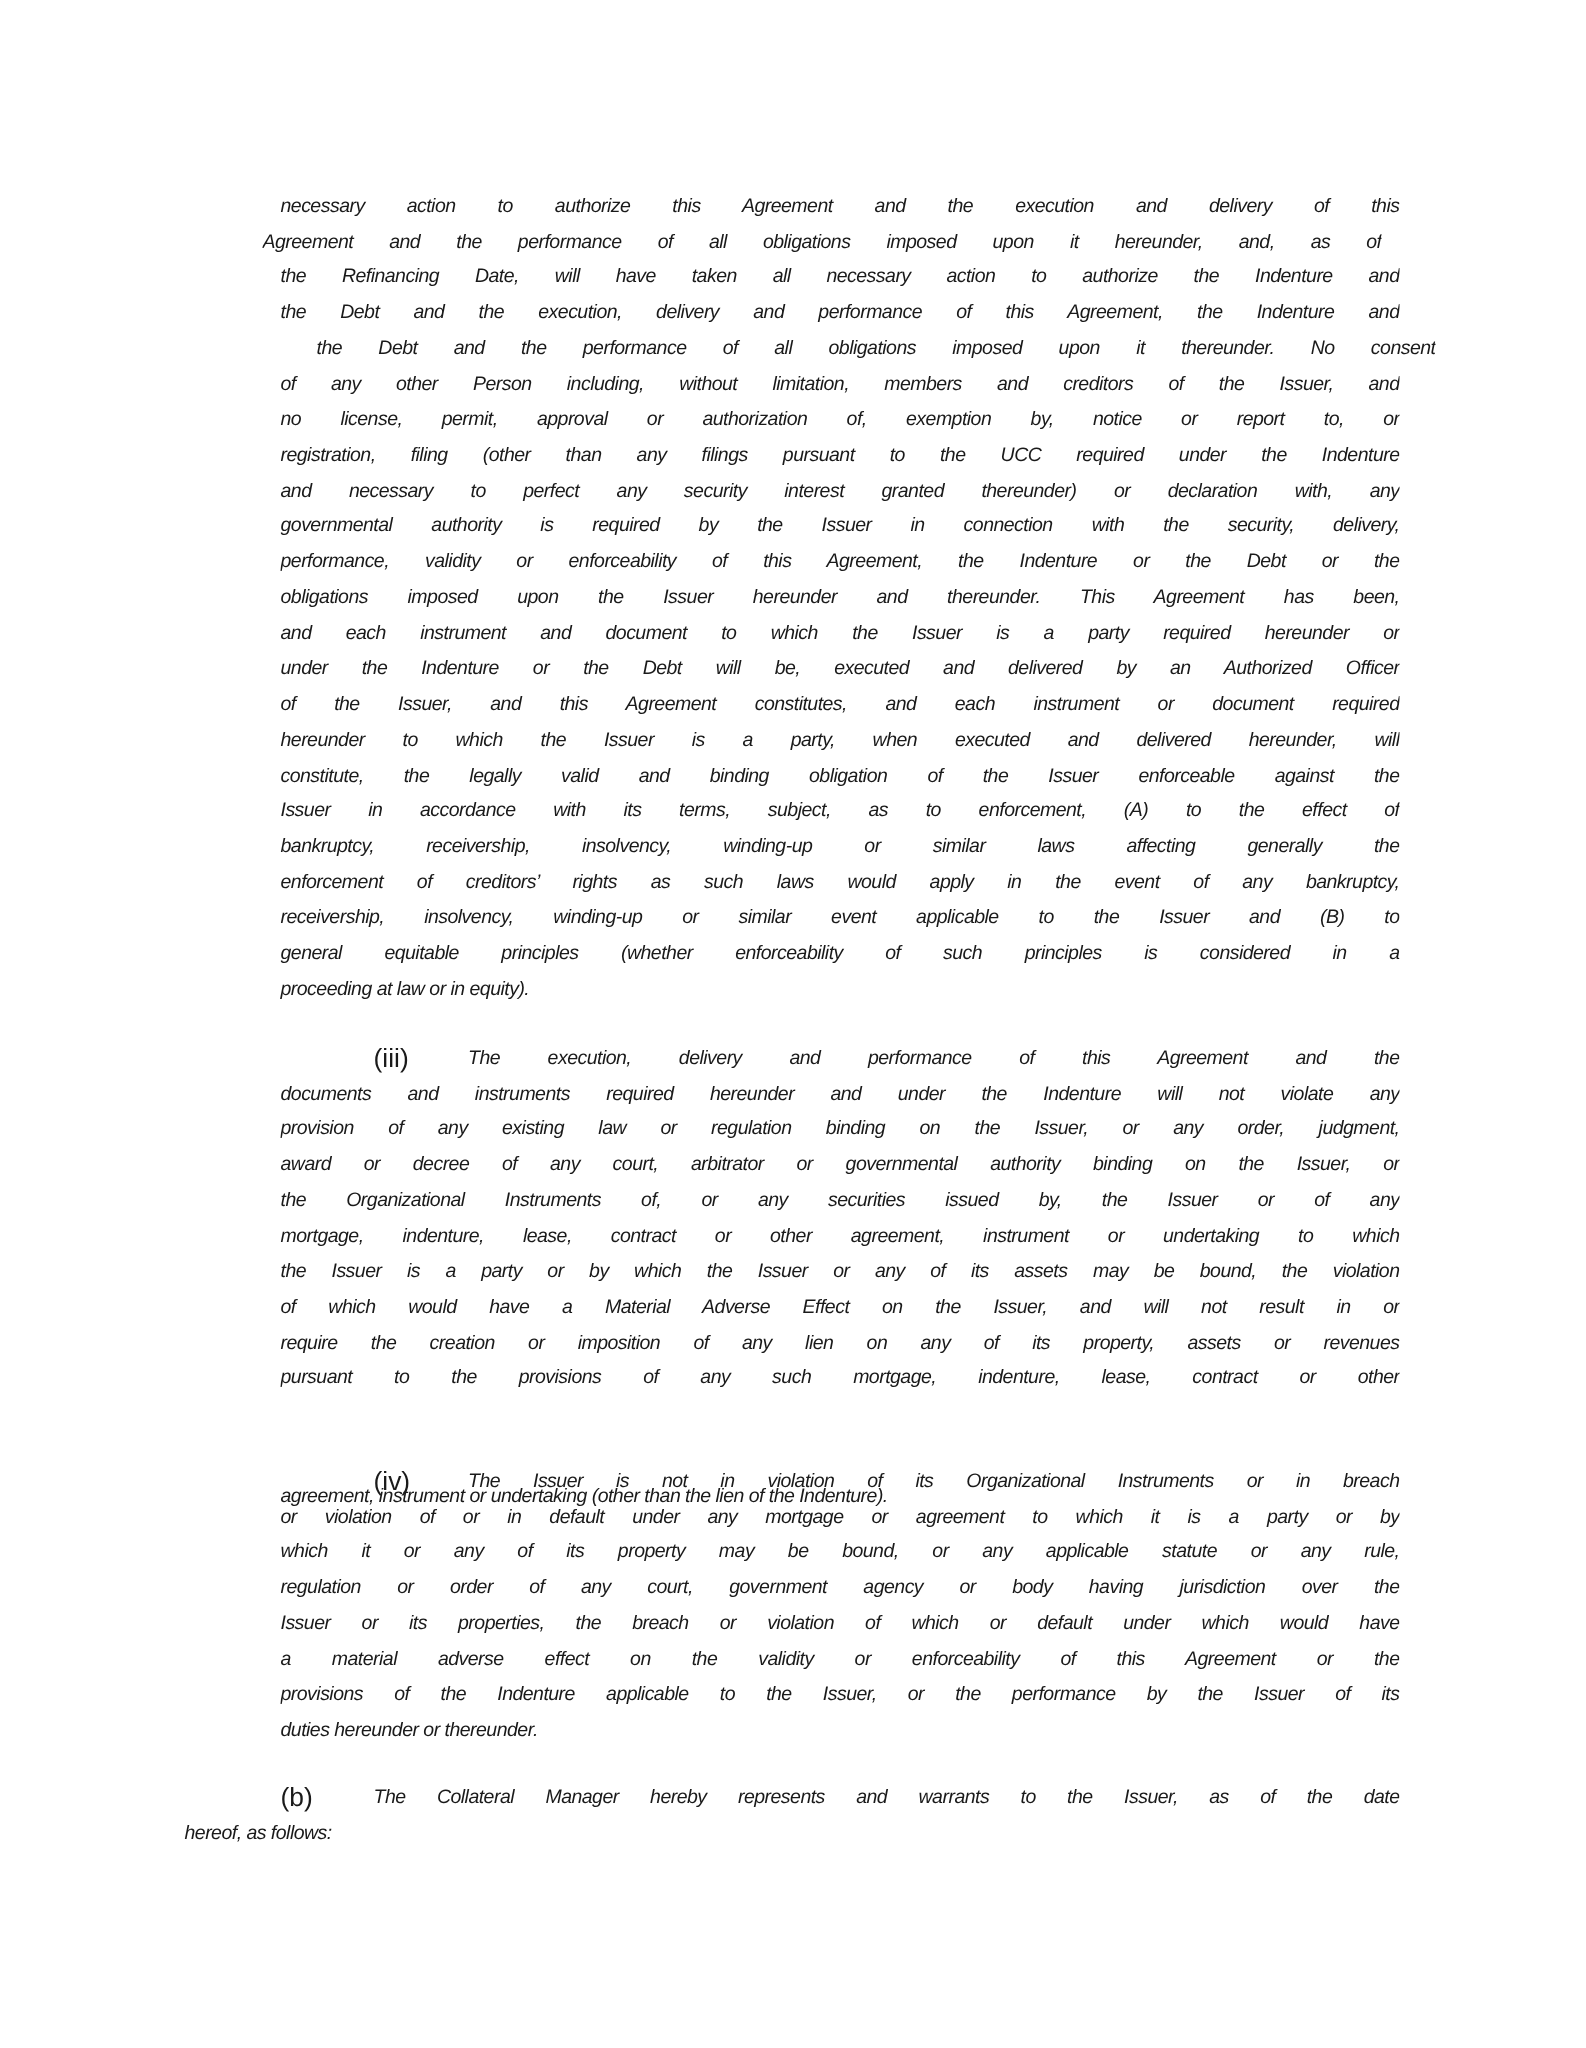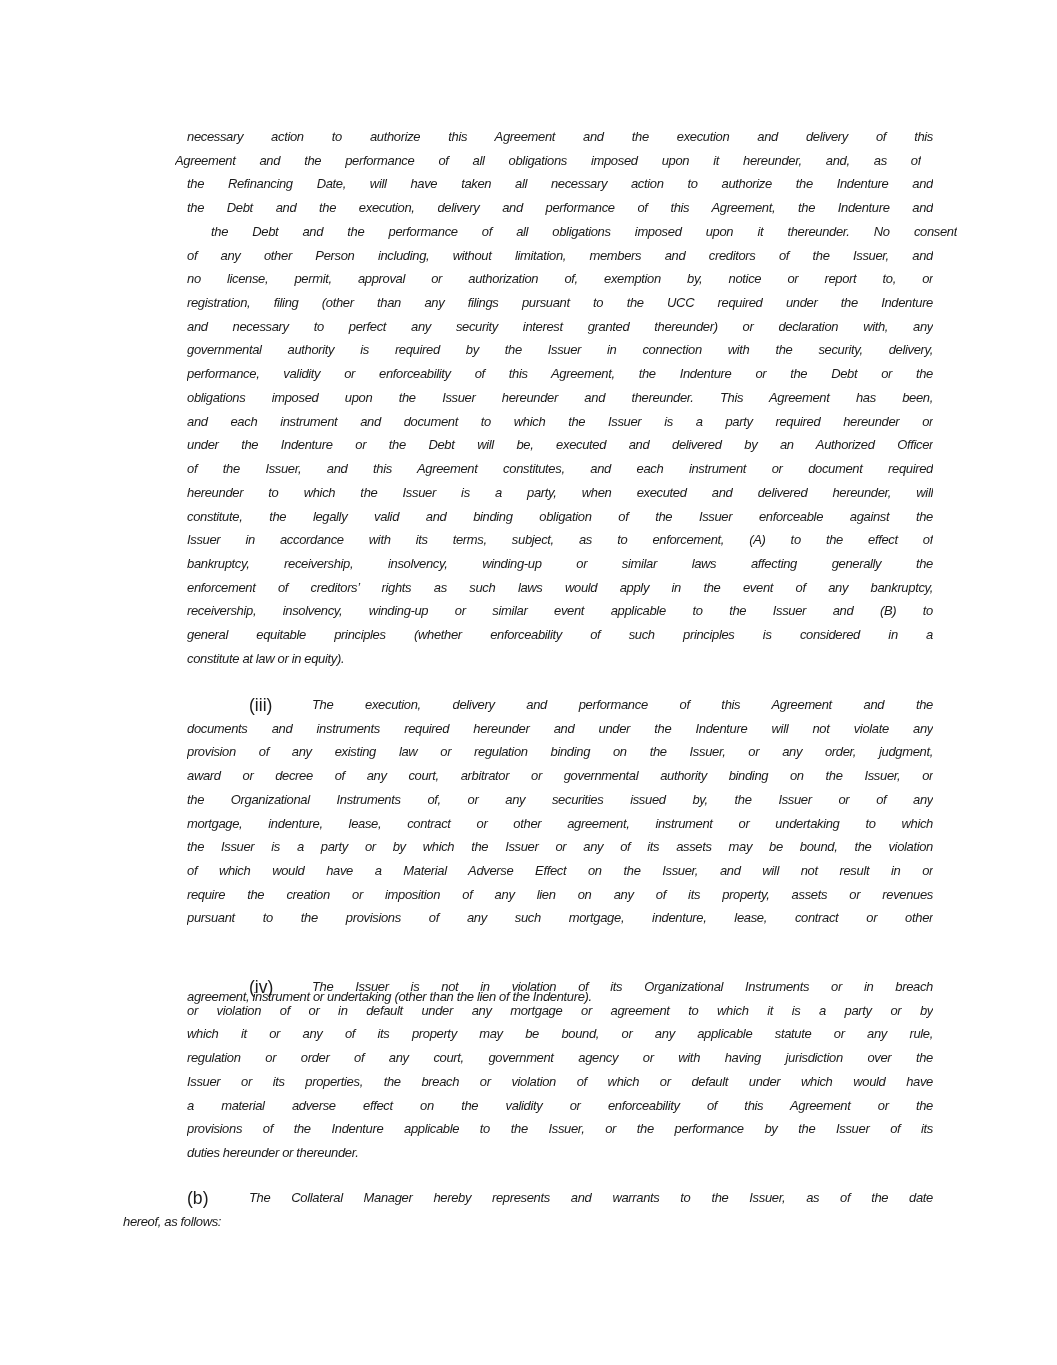--- a/index.html
+++ b/index.html
@@ -43,42 +43,42 @@
       <div class="line" style="left: 187px; top: 409.64px; width: 746px; white-space: normal; overflow: hidden;">and each instrument and document to which the Issuer is a party required hereunder or</div>
       <div class="line" style="left: 187px; top: 433.36px; width: 746px; white-space: normal; overflow: hidden;">under the Indenture or the Debt will be, executed and delivered by an Authorized Officer</div>
       <div class="line" style="left: 187px; top: 457.08px; width: 746px; white-space: normal; overflow: hidden;">of the Issuer, and this Agreement constitutes, and each instrument or document required</div>
       <div class="line" style="left: 187px; top: 480.8px; width: 746px; white-space: normal; overflow: hidden;">hereunder to which the Issuer is a party, when executed and delivered hereunder, will</div>
       <div class="line" style="left: 187px; top: 504.52px; width: 746px; white-space: normal; overflow: hidden;">constitute, the legally valid and binding obligation of the Issuer enforceable against the</div>
       <div class="line" style="left: 187px; top: 528.24px; width: 746px; white-space: normal; overflow: hidden;">Issuer in accordance with its terms, subject, as to enforcement, (A) to the effect of</div>
       <div class="line" style="left: 187px; top: 551.96px; width: 746px; white-space: normal; overflow: hidden;">bankruptcy, receivership, insolvency, winding-up or similar laws affecting generally the</div>
       <div class="line" style="left: 187px; top: 575.68px; width: 746px; white-space: normal; overflow: hidden;">enforcement of creditors’ rights as such laws would apply in the event of any bankruptcy,</div>
       <div class="line" style="left: 187px; top: 599.4px; width: 746px; white-space: normal; overflow: hidden;">receivership, insolvency, winding-up or similar event applicable to the Issuer and (B) to</div>
       <div class="line" style="left: 187px; top: 623.12px; width: 746px; white-space: normal; overflow: hidden;">general equitable principles (whether enforceability of such principles is considered in a</div>
-      <div class="line last" style="left: 187px; top: 646.84px;">constitute at law or in equity).</div>
+      <div class="line last" style="left: 187px; top: 646.84px;">proceeding at law or in equity).</div>
     </div>
   <div class="para" id="p1">
       <span class="marker" style="left: 249px; top: 693px;">(iii)</span>
       <div class="line" style="left: 312px; top: 693px; width: 621px; white-space: normal; overflow: hidden;">The execution, delivery and performance of this Agreement and the</div>
       <div class="line" style="left: 187px; top: 716.72px; width: 746px; white-space: normal; overflow: hidden;">documents and instruments required hereunder and under the Indenture will not violate any</div>
       <div class="line" style="left: 187px; top: 740.44px; width: 746px; white-space: normal; overflow: hidden;">provision of any existing law or regulation binding on the Issuer, or any order, judgment,</div>
       <div class="line" style="left: 187px; top: 764.16px; width: 746px; white-space: normal; overflow: hidden;">award or decree of any court, arbitrator or governmental authority binding on the Issuer, or</div>
       <div class="line" style="left: 187px; top: 787.88px; width: 746px; white-space: normal; overflow: hidden;">the Organizational Instruments of, or any securities issued by, the Issuer or of any</div>
       <div class="line" style="left: 187px; top: 811.6px; width: 746px; white-space: normal; overflow: hidden;">mortgage, indenture, lease, contract or other agreement, instrument or undertaking to which</div>
       <div class="line" style="left: 187px; top: 835.32px; width: 746px; white-space: normal; overflow: hidden;">the Issuer is a party or by which the Issuer or any of its assets may be bound, the violation</div>
       <div class="line" style="left: 187px; top: 859.04px; width: 746px; white-space: normal; overflow: hidden;">of which would have a Material Adverse Effect on the Issuer, and will not result in or</div>
       <div class="line" style="left: 187px; top: 882.76px; width: 746px; white-space: normal; overflow: hidden;">require the creation or imposition of any lien on any of its property, assets or revenues</div>
       <div class="line" style="left: 187px; top: 906.48px; width: 746px; white-space: normal; overflow: hidden;">pursuant to the provisions of any such mortgage, indenture, lease, contract or other</div>
       <div class="line last" style="left: 187px; top: 985px;">agreement, instrument or undertaking (other than the lien of the Indenture).</div>
     </div>
   <div class="para" id="p2">
       <span class="marker" style="left: 249px; top: 975px;">(iv)</span>
       <div class="line" style="left: 312px; top: 975px; width: 621px; white-space: normal; overflow: hidden;">The Issuer is not in violation of its Organizational Instruments or in breach</div>
       <div class="line" style="left: 187px; top: 998.72px; width: 746px; white-space: normal; overflow: hidden;">or violation of or in default under any mortgage or agreement to which it is a party or by</div>
       <div class="line" style="left: 187px; top: 1022.44px; width: 746px; white-space: normal; overflow: hidden;">which it or any of its property may be bound, or any applicable statute or any rule,</div>
-      <div class="line" style="left: 187px; top: 1046.16px; width: 746px; white-space: normal; overflow: hidden;">regulation or order of any court, government agency or with having jurisdiction over the</div>
+      <div class="line" style="left: 187px; top: 1046.16px; width: 746px; white-space: normal; overflow: hidden;">regulation or order of any court, government agency or body having jurisdiction over the</div>
       <div class="line" style="left: 187px; top: 1069.88px; width: 746px; white-space: normal; overflow: hidden;">Issuer or its properties, the breach or violation of which or default under which would have</div>
       <div class="line" style="left: 187px; top: 1093.6px; width: 746px; white-space: normal; overflow: hidden;">a material adverse effect on the validity or enforceability of this Agreement or the</div>
       <div class="line" style="left: 187px; top: 1117.32px; width: 746px; white-space: normal; overflow: hidden;">provisions of the Indenture applicable to the Issuer, or the performance by the Issuer of its</div>
       <div class="line last" style="left: 187px; top: 1141.04px;">duties hereunder or thereunder.</div>
     </div>
   <div class="para" id="p3">
       <span class="marker" style="left: 187px; top: 1186px;">(b)</span>
       <div class="line" style="left: 249px; top: 1186px; width: 684px; white-space: normal; overflow: hidden;">The Collateral Manager hereby represents and warrants to the Issuer, as of the date</div>
       <div class="line last" style="left: 123px; top: 1209.72px;">hereof, as follows:</div>
     </div>

